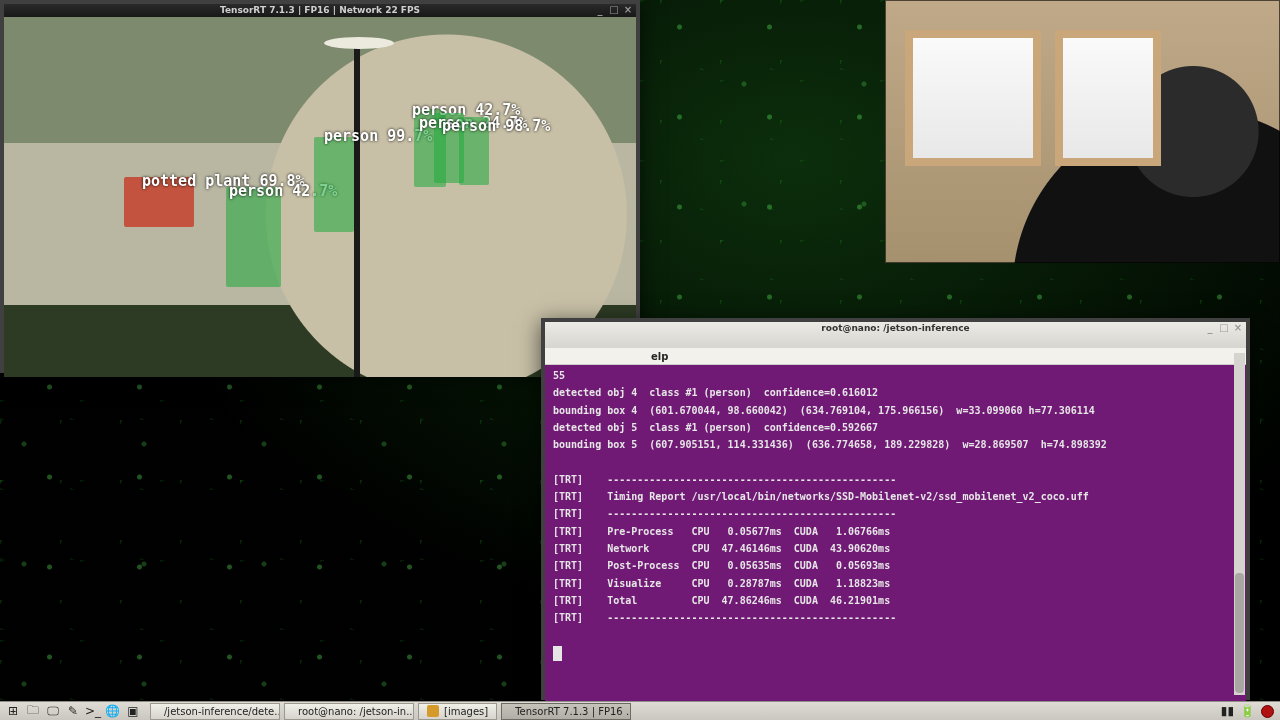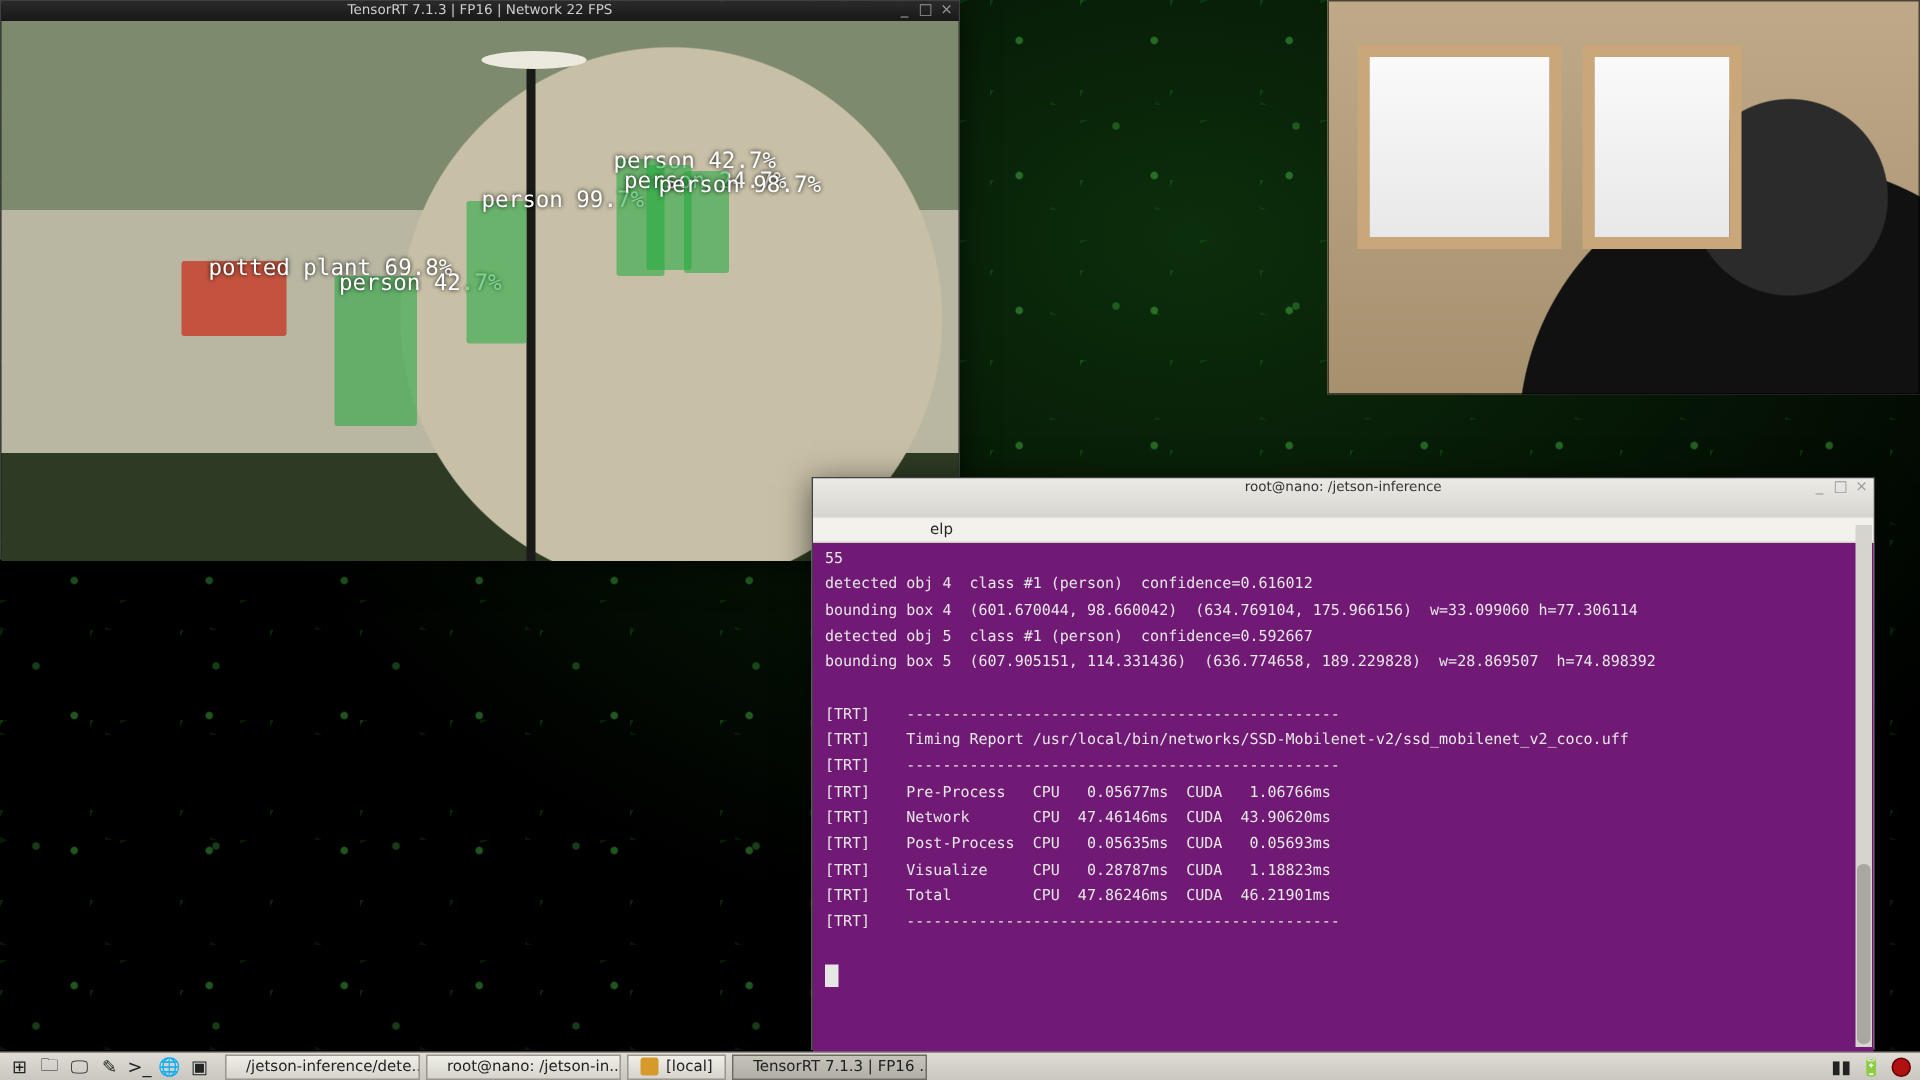--- a/index.html
+++ b/index.html
@@ -29,21 +29,21 @@
   }
   .webcam::before, .webcam::after{
     content:""; position:absolute; top:30px; height:120px; width:120px;
     background: linear-gradient(#fafafa,#e8e8e8);
     border:8px solid #caa77a;
   }
   .webcam::before{ left:20px; }
   .webcam::after { left:170px; width:90px; }
 
   
-  .win { position:absolute; border:1px solid #404040; box-shadow:0 4px 20px rgba(0,0,0,.6); }
+  .win { position:absolute; border:4px solid #404040; box-shadow:0 4px 20px rgba(0,0,0,.6);font-weight:bold; }
   .titlebar {
     height:13px; background: linear-gradient(#2a2a2a,#181818);
     color:#cfcfcf; font-size:9px; line-height:13px; text-align:center;
     position:relative; user-select:none;
   }
   .titlebar .btns { position:absolute; right:3px; top:0; display:flex; gap:4px; }
   .titlebar .btns span{
     display:inline-block; width:10px; height:10px; margin-top:1px;
     color:#999; font-size:10px; line-height:9px; text-align:center; cursor:pointer;
   }
@@ -72,21 +72,21 @@
   .det-label{
     position:absolute; color:#fff; font-family:"DejaVu Sans Mono","Courier New",monospace;
     font-size:15px; white-space:nowrap; text-shadow:0 0 3px #000;
   }
 
   
   #term-win { left:541px; top:318px; width:709px; height:382px; background:#e8e8e8; }
   #term-win .titlebar{ background:linear-gradient(#eceae4,#d7d5cf); color:#333; height:26px; font-size:9px; }
   #term-win .term-menu{
     height:17px; background:#f3f1ec; color:#262626; font-size:10px;
-    padding-left:78px; line-height:17px; border-bottom:1px solid #d0cec8;
+    padding-left:106px; line-height:17px; border-bottom:1px solid #d0cec8;
   }
   #term-win .term-body{
     background:#701a75; color:#e6e6e6;
     font-family:"DejaVu Sans Mono","Courier New",monospace;
     font-size:10px; line-height:17.3px;
     padding:2px 6px 6px 8px; height:349px; overflow:hidden;
     white-space:pre; position:relative;
   }
   #term-win .scrollbar{
     position:absolute; right:1px; top:31px; bottom:1px; width:11px;
@@ -208,21 +208,21 @@
       <div class="task">
         <span class="dot" style="background: rgb(42, 111, 214);"></span>
         <span>/jetson-inference/dete...</span>
       </div>
       <div class="task">
         <span class="dot" style="background: rgb(34, 34, 34);"></span>
         <span>root@nano: /jetson-in...</span>
       </div>
       <div class="task">
         <span class="dot" style="background: rgb(214, 154, 42);"></span>
-        <span>[local]</span>
+        <span>[images]</span>
       </div>
       <div class="task active">
         <span class="dot" style="background: rgb(74, 136, 214);"></span>
         <span>TensorRT 7.1.3 | FP16 ...</span>
       </div>
     </div>
   <div class="tray">
     <span>▮▮</span>
     <span>🔋</span>
     <span class="power"></span>

